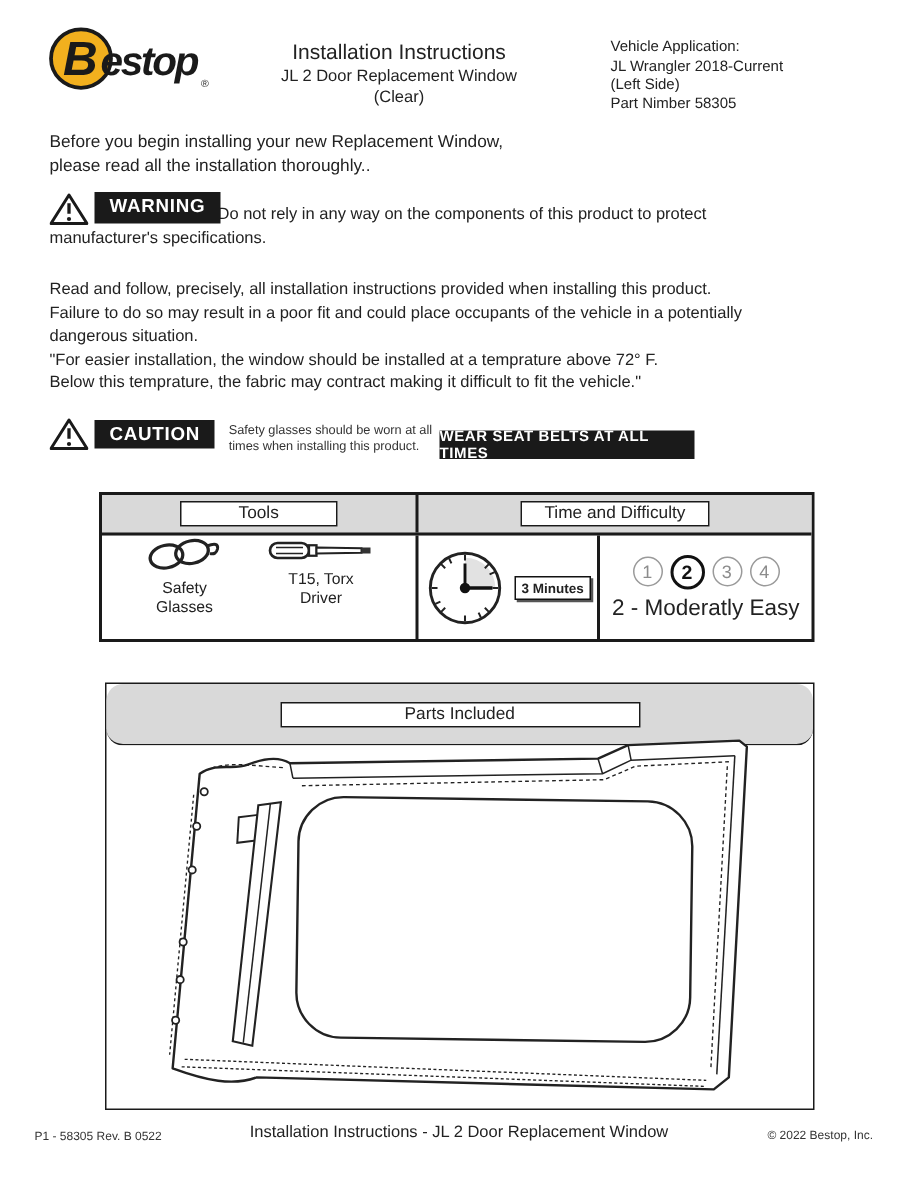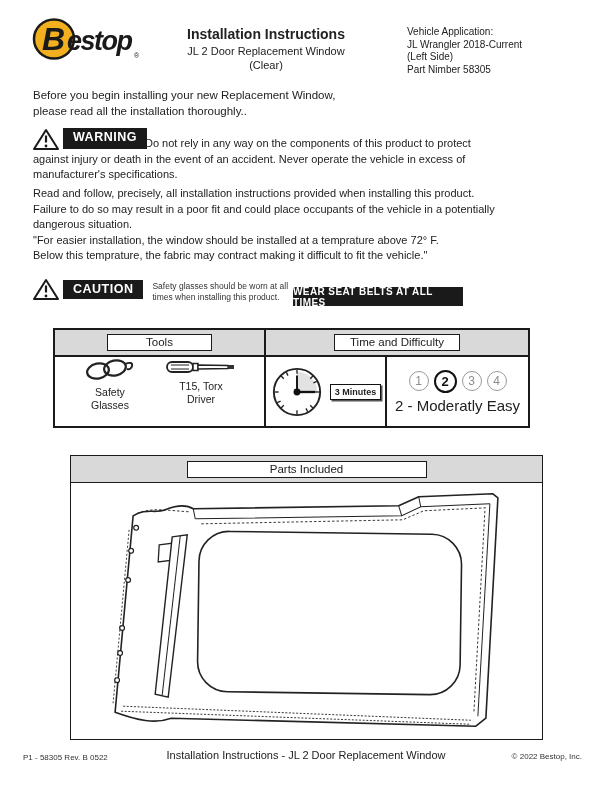--- a/index.html
+++ b/index.html
@@ -4,21 +4,21 @@
 <style>
   * { margin:0; padding:0; box-sizing:border-box; }
   html,body { background:#ffffff; }
   .page {
     position:relative; width:612px; height:792px; background:#fff;
     font-family:"Liberation Sans", sans-serif; color:#222; overflow:hidden;
   }
   
   .logo { position:absolute; left:31px; top:14px; width:112px; height:48px; }
   .title-block { position:absolute; left:166px; top:26px; width:200px; text-align:center; }
-  .title-l1 { font-size:14px; font-weight:700; margin-bottom:2px; }
+  .title-l1 { font-size:14px; font-weight:400; margin-bottom:2px; }
   .title-l2, .title-l3 { font-size:11px; line-height:14px; }
   .vehicle-block { position:absolute; left:407px; top:26px; width:164px; }
   .vehicle-block div { font-size:10px; line-height:12.5px; }
   
   .intro { position:absolute; left:33px; top:87px; font-size:11.5px; line-height:16px; }
   
   .warning-para { position:absolute; left:33px; top:128px; width:545px; font-size:11px; line-height:15.5px; }
   .warn-badge { position:absolute; left:0; top:0; display:flex; align-items:flex-start; }
   .tri-icon { width:26px; height:23px; margin-right:4px; }
   .black-label { background:#1a1a1a; color:#fff; font-weight:bold; font-size:12.5px;
@@ -27,21 +27,21 @@
   
   .note-para { position:absolute; left:33px; top:186px; width:545px; font-size:11px; line-height:15.5px; }
   
   .caution-row { position:absolute; left:33px; top:278px; display:flex; align-items:flex-start; }
   .caution-row .black-label { margin-top:2px; }
   .caution-text { margin-left:9px; margin-top:3px; font-size:8.5px; line-height:11px; color:#333; }
   .seatbelt-bar { position:absolute; left:293px; top:287px; width:170px; height:19px;
                   background:#1a1a1a; color:#fff; font-size:10px; font-weight:bold;
                   display:flex; align-items:center; justify-content:center; letter-spacing:0.4px; }
   
-  .tools-table { position:absolute; left:53px; top:328px; width:477px; height:100px;
+  .tools-table { position:absolute; left:66px; top:328px; width:477px; height:100px;
                  border:2px solid #1a1a1a; display:flex; flex-direction:column; }
   .tt-header { height:27px; background:#d9d9d9; border-bottom:2px solid #1a1a1a; display:flex; }
   .tt-header-cell { display:flex; align-items:center; justify-content:center; }
   .tt-header-cell.tools { width:44.6%; border-right:2px solid #1a1a1a; }
   .tt-header-cell.time { width:55.4%; }
   .tt-label-box { background:#fff; border:1.5px solid #1a1a1a; font-size:11.5px;
                   padding:1px 0 2px 0; text-align:center; }
   .tt-label-box.w105 { width:105px; }
   .tt-label-box.w110 { width:126px; }
   .tt-body { flex:1; display:flex; }
@@ -56,22 +56,22 @@
   .tt-cell-diff { width:29.8%; display:flex; flex-direction:column; align-items:center; justify-content:center; }
   .diff-circles { display:flex; align-items:center; gap:5px; margin-bottom:4px; }
   .diff-circle { width:20px; height:20px; border-radius:50%; border:1.5px solid #9a9a9a;
                  color:#8c8c8c; font-size:12px; display:flex; align-items:center; justify-content:center; }
   .diff-circle.active { width:23px; height:23px; border:2.5px solid #111; color:#111;
                         font-weight:bold; font-size:13px; }
   .diff-caption { font-size:15px; }
   
   .parts-box { position:absolute; left:70px; top:455px; width:473px; height:285px;
                border:1.5px solid #1a1a1a; }
-  .parts-header { height:27px; background:#d9d9d9; border-bottom:1.5px solid #1a1a1a;
-                  display:flex; align-items:center; justify-content:center; }
+  .parts-header { height:41px; background:#d9d9d9; border-bottom:1.5px solid #1a1a1a;
+                  display:flex; align-items:center; justify-content:center;border-radius:11px; }
   .parts-header .tt-label-box { width:240px; font-size:11.5px; }
   .parts-drawing { position:absolute; left:0; top:28px; width:471px; height:254px; }
   
   .footer-left  { position:absolute; left:23px;  top:753px; font-size:8px; color:#333; }
   .footer-center{ position:absolute; left:0; right:0; top:749px; text-align:center; font-size:11px; }
   .footer-right { position:absolute; right:30px; top:752px; font-size:8px; color:#333; }
 </style>
 </head>
 <body>
 
@@ -105,21 +105,20 @@
   <div class="warning-para">
     <div class="warn-badge">
       <svg class="tri-icon" viewBox="0 0 26 23">
         <path d="M13,2 L25,21 L1,21 Z" fill="none" stroke="#1a1a1a" stroke-width="2" stroke-linejoin="round"></path>
         <line x1="13" y1="7.5" x2="13" y2="14.5" stroke="#1a1a1a" stroke-width="2.2"></line>
         <circle cx="13" cy="18" r="1.4" fill="#1a1a1a"></circle>
       </svg>
       <span class="black-label">WARNING</span>
     </div>
     <div class="warn-line1">Do not rely in any way on the components of this product to protect</div>
-    <div>against injury or death in the event of an accident. Never operate the vehicle in excess of</div>
     <div>manufacturer's specifications.</div>
   </div>
 
   <div class="note-para">
     <div>Read and follow, precisely, all installation instructions provided when installing this product.</div>
     <div>Failure to do so may result in a poor fit and could place occupants of the vehicle in a potentially</div>
     <div>dangerous situation.</div>
     <div>"For easier installation, the window should be installed at a temprature above 72° F.</div>
     <div>Below this temprature, the fabric may contract making it difficult to fit the vehicle."</div>
   </div>

